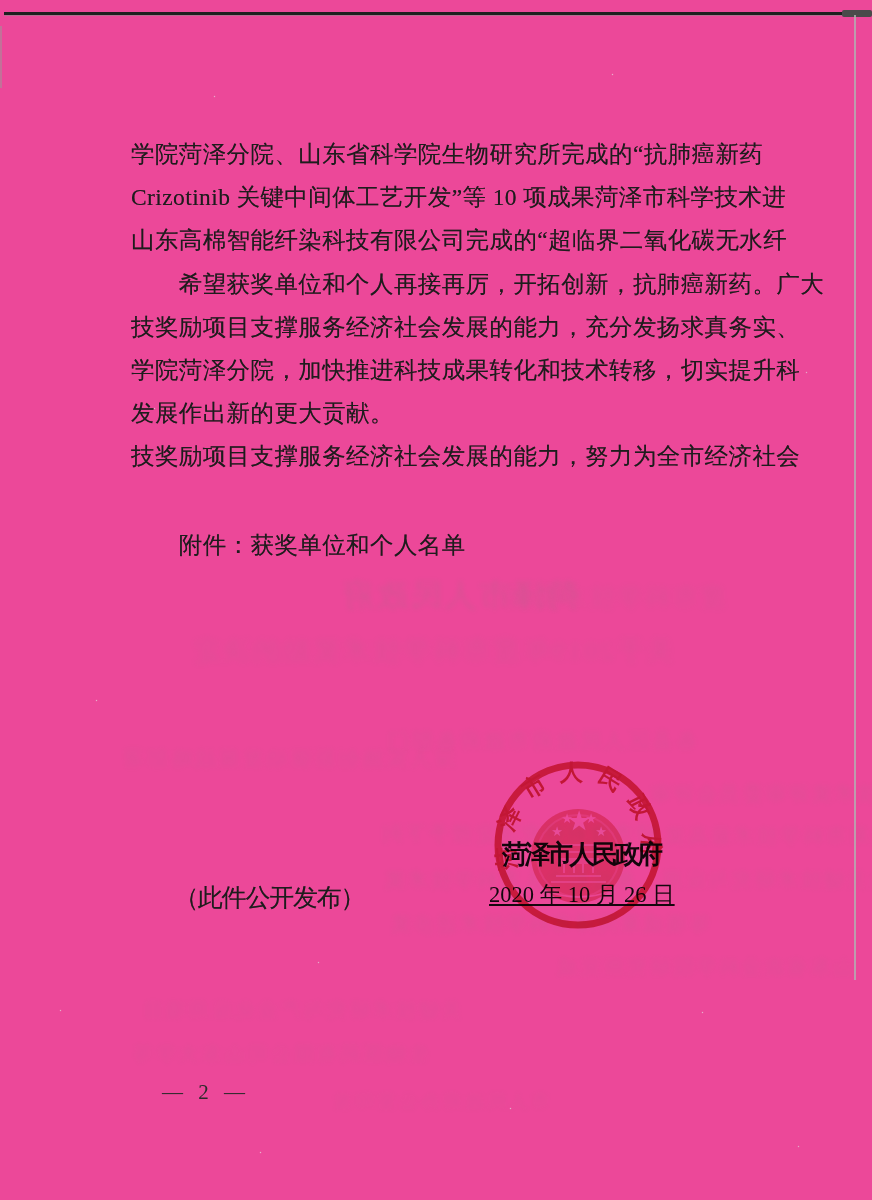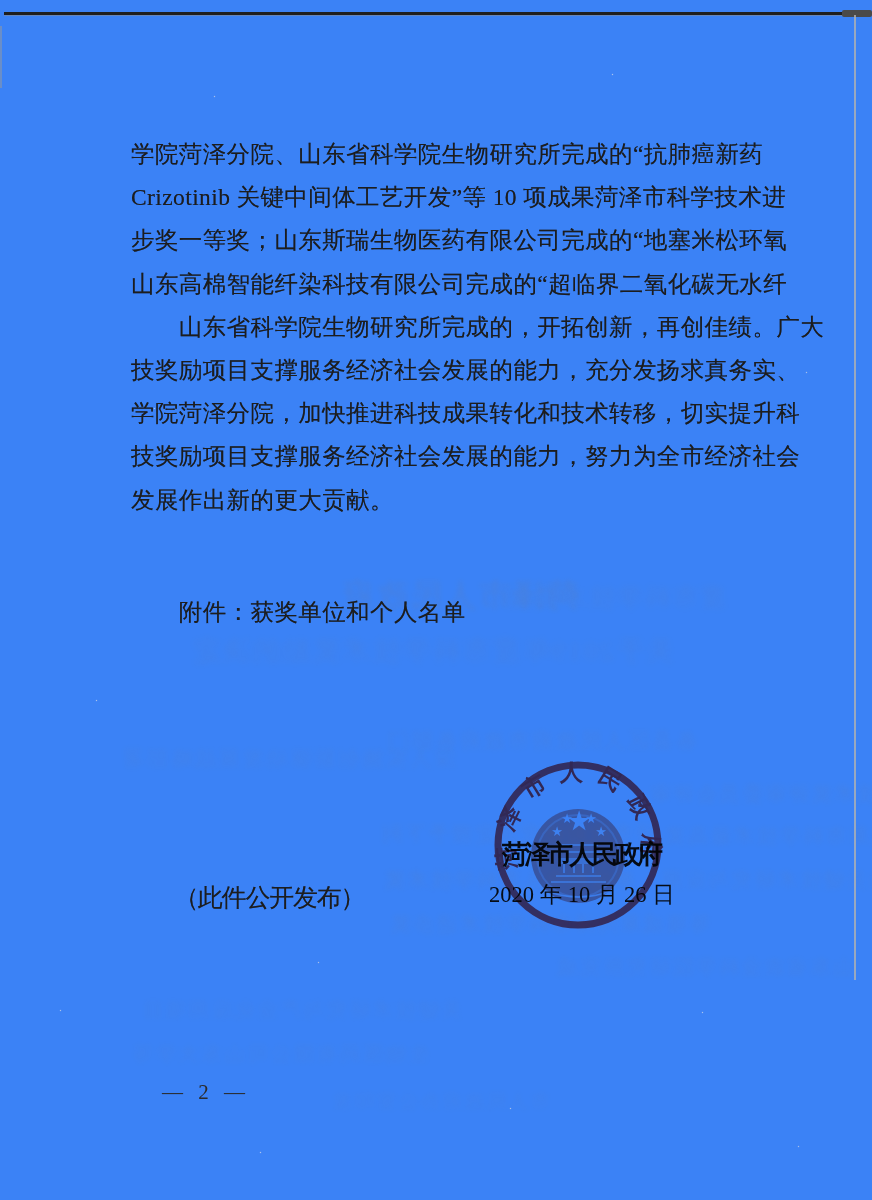--- a/index.html
+++ b/index.html
@@ -1,17 +1,17 @@
 <!DOCTYPE html>
 <html><head>
 <meta charset="utf-8">
 <style>
   html,body{margin:0;padding:0;background:#e9e9e9;}
   .page{
-    position:relative;width:872px;height:1200px;background:#3b82f6;
+    position:relative;width:872px;height:1200px;background:#ec4899;
     margin:0 auto;overflow:hidden;
     font-family:"Liberation Serif","DejaVu Serif",serif;
   }
   
   .edge-top{position:absolute;left:4px;top:12px;width:866px;height:3px;background:#1f1f1f;z-index:5;}
   .edge-top-soft{position:absolute;left:4px;top:15px;width:866px;height:1px;background:#8a8a8a;opacity:.55;z-index:5;}
   .edge-corner{position:absolute;left:842px;top:10px;width:30px;height:7px;background:#4a4a4a;border-radius:2px;z-index:5;}
   .edge-right{position:absolute;left:854px;top:15px;width:2px;height:965px;background:#b2b2b2;opacity:.8;z-index:5;}
   .edge-left{position:absolute;left:0;top:26px;width:2px;height:62px;background:#9a9a9a;opacity:.5;z-index:5;}
   .speckles{position:absolute;left:0;top:0;width:1px;height:1px;background:transparent;z-index:1;
@@ -25,31 +25,31 @@
     position:absolute;display:inline-block;color:#7d7d7d;
     transform:scaleX(-1);white-space:pre;letter-spacing:2px;
   }
   
   .body{
     position:absolute;left:131px;top:133px;width:648px;z-index:2;
     font-size:23.5px;line-height:43.2px;letter-spacing:.4px;color:#1d1d1d;
     text-shadow:0 0 .5px rgba(0,0,0,.45);
   }
   .tline{white-space:pre;}
-  .attach{margin-top:69px;}
+  .attach{margin-top:45px;}
   
   .seal{position:absolute;left:488px;top:755px;z-index:3;mix-blend-mode:multiply;opacity:.95;}
   
   .sig{
     position:absolute;left:502px;top:837px;z-index:4;font-size:26px;font-weight:bold;
     letter-spacing:-3.5px;color:#141414;white-space:pre;mix-blend-mode:multiply;
   }
   .date{
     position:absolute;left:489px;top:879px;z-index:4;font-size:22.5px;
-    letter-spacing:0;color:#161616;white-space:pre;mix-blend-mode:multiply;
+    letter-spacing:0;color:#161616;white-space:pre;mix-blend-mode:multiply;text-decoration:underline;
   }
   .pub{
     position:absolute;left:174px;top:881px;z-index:2;font-size:25px;
     letter-spacing:-1.2px;color:#1d1d1d;white-space:pre;text-shadow:0 0 .5px rgba(0,0,0,.4);
   }
   .pnum{
     position:absolute;left:162px;top:1080px;z-index:2;font-size:21px;
     letter-spacing:5px;color:#2b2b2b;white-space:pre;
   }
 </style>
@@ -80,29 +80,28 @@
       <span style="left: 555px; top: 953px; font-size: 21px; opacity: 0.09; filter: blur(2.5px);">山东省农业科学院研究所完成</span>
       <span style="left: 140px; top: 996px; font-size: 21px; opacity: 0.08; filter: blur(2.5px);">关键技术研究与产业化应用项目</span>
       <span style="left: 130px; top: 1040px; font-size: 21px; opacity: 0.08; filter: blur(2.5px);">生物医药有限公司山东大学等</span>
       <span style="left: 330px; top: 1088px; font-size: 20px; opacity: 0.07; filter: blur(2.5px);">市人民政府办公室印发</span>
     </div>
 
   <div class="body">
     <div>
         <div class="tline">学院菏泽分院、山东省科学院生物研究所完成的“抗肺癌新药</div>
         <div class="tline">Crizotinib 关键中间体工艺开发”等 10 项成果菏泽市科学技术进</div>
-        <div class="tline">步奖一等奖；山东斯瑞生物医药有限公司完成的“地塞米松环氧</div>
         <div class="tline">山东高棉智能纤染科技有限公司完成的“超临界二氧化碳无水纤</div>
       </div>
     <div>
-        <div class="tline">　　山东省科学院生物研究所完成的，开拓创新，再创佳绩。广大</div>
+        <div class="tline">　　希望获奖单位和个人再接再厉，开拓创新，抗肺癌新药。广大</div>
         <div class="tline">技奖励项目支撑服务经济社会发展的能力，充分发扬求真务实、</div>
         <div class="tline">学院菏泽分院，加快推进科技成果转化和技术转移，切实提升科</div>
+        <div class="tline">发展作出新的更大贡献。</div>
         <div class="tline">技奖励项目支撑服务经济社会发展的能力，努力为全市经济社会</div>
-        <div class="tline">发展作出新的更大贡献。</div>
       </div>
     <div class="tline attach">　　附件：获奖单位和个人名单</div>
   </div>
 
   <svg class="seal" width="180" height="180" viewBox="0 0 180 180">
 
     <circle cx="90" cy="90" r="80" fill="none" stroke="#d6525e" stroke-width="7"></circle>
 
     <defs>
       <path id="sealArc" d="M 33.7,122.5 A 65,65 0 1 1 146.3,122.5" fill="none"></path>

